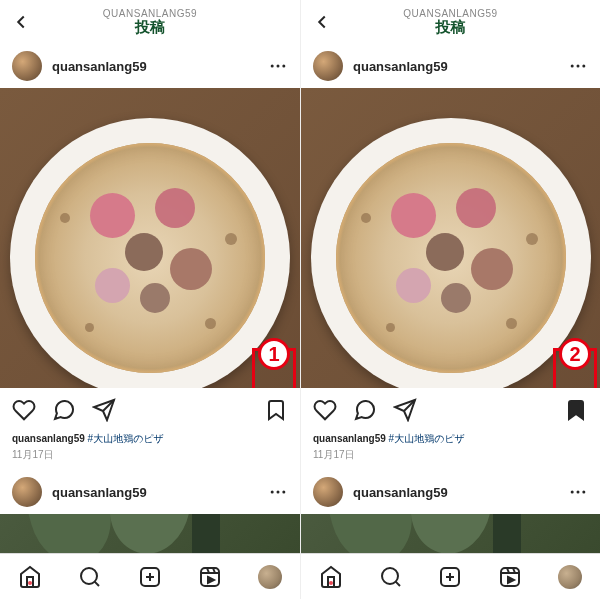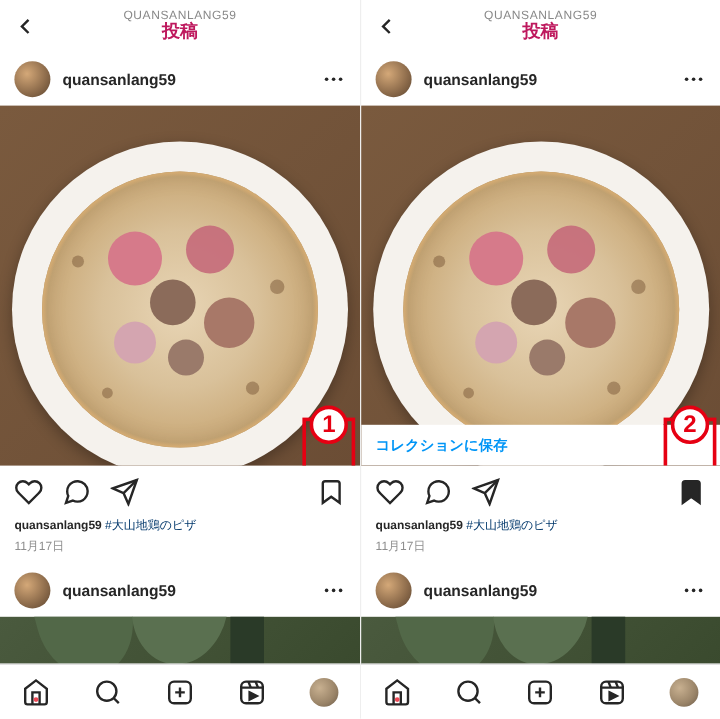--- a/index.html
+++ b/index.html
@@ -5,21 +5,21 @@
 * { margin: 0; padding: 0; box-sizing: border-box; }
 body { font-family: -apple-system, BlinkMacSystemFont, "Segoe UI", sans-serif; background: #fff; width: 600px; height: 599px; overflow: hidden; }
 .container { display: flex; width: 600px; height: 433px; }
 .pane { width: 300px; height: 599px; position: relative; display: flex; flex-direction: column; background: #fff; }
 .pane + .pane { border-left: 1px solid #eee; }
 
 .topbar { height: 44px; display: flex; align-items: center; justify-content: center; position: relative; }
 .back { position: absolute; left: 10px; top: 50%; transform: translateY(-50%); }
 .title-block { text-align: center; line-height: 1.1; }
 .username-small { font-size: 10px; color: #888; letter-spacing: 0.5px; }
-.title { font-size: 15px; font-weight: 600; color: #be185d; }
+.title { font-size: 15px; font-weight: 600; color: #14532d; }
 
 .post-header { height: 44px; display: flex; align-items: center; padding: 0 12px; }
 .avatar { width: 30px; height: 30px; border-radius: 50%; background: radial-gradient(circle at 35% 35%, #d4a878, #8b6a4a 60%, #5a432e); margin-right: 10px; }
 .post-user { font-size: 13px; font-weight: 600; color: #262626; flex: 1; }
 .more { color: #262626; }
 
 .post-image { width: 300px; height: 300px; position: relative; background: linear-gradient(135deg, #7a5a3e 0%, #6b4d35 100%); overflow: hidden; }
 .plate { position: absolute; width: 280px; height: 280px; border-radius: 50%; background: #f5f2ed; left: 10px; top: 30px; box-shadow: 0 4px 12px rgba(0,0,0,0.3); }
 .pizza { position: absolute; width: 230px; height: 230px; border-radius: 50%; left: 35px; top: 55px; background: radial-gradient(circle, #e8d5b5 0%, #d9c19a 40%, #c9a876 70%, #b08d5c 100%); box-shadow: inset 0 0 20px rgba(0,0,0,0.15); }
 .crust { position: absolute; width: 100%; height: 100%; border-radius: 50%; background: radial-gradient(circle, transparent 68%, #d2aa72 70%, #c79860 80%, #b58850 100%); }
@@ -234,23 +234,20 @@
           <div class="topping t2"></div>
           <div class="topping t3"></div>
         <div class="topping t4"></div>
           <div class="topping t5"></div>
           <div class="topping t6"></div>
         <div class="spot s1"></div>
           <div class="spot s2"></div>
           <div class="spot s3"></div>
           <div class="spot s4"></div>
       </div>
-      <div class="toast">
-        <span class="toast-text">コレクションに保存</span>
-      </div>
       <div class="highlight hl2"></div>
       <div class="circle c2">2</div>
     </div>
 
     <div class="actions">
       <span class="icon">
         <svg width="24" height="24" viewBox="0 0 24 24" fill="none" stroke="#262626" stroke-width="2">
             <path d="M20.84 4.61a5.5 5.5 0 0 0-7.78 0L12 5.67l-1.06-1.06a5.5 5.5 0 0 0-7.78 7.78l1.06 1.06L12 21.23l7.78-7.78 1.06-1.06a5.5 5.5 0 0 0 0-7.78z"></path>
           </svg>
       </span>

